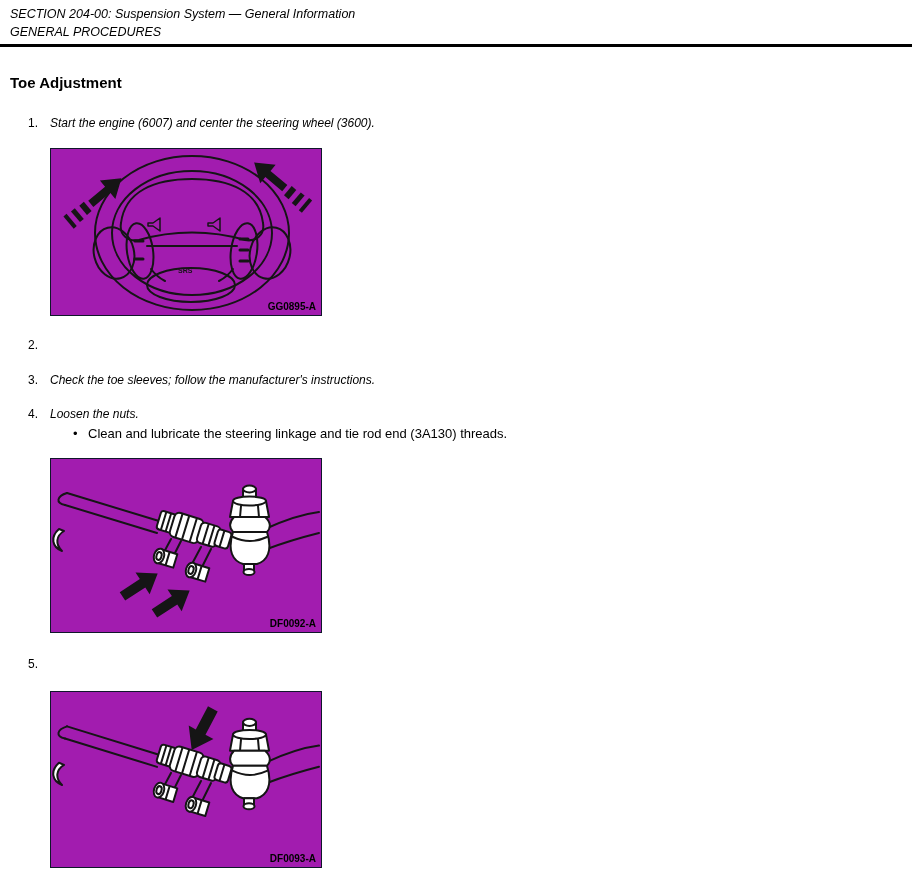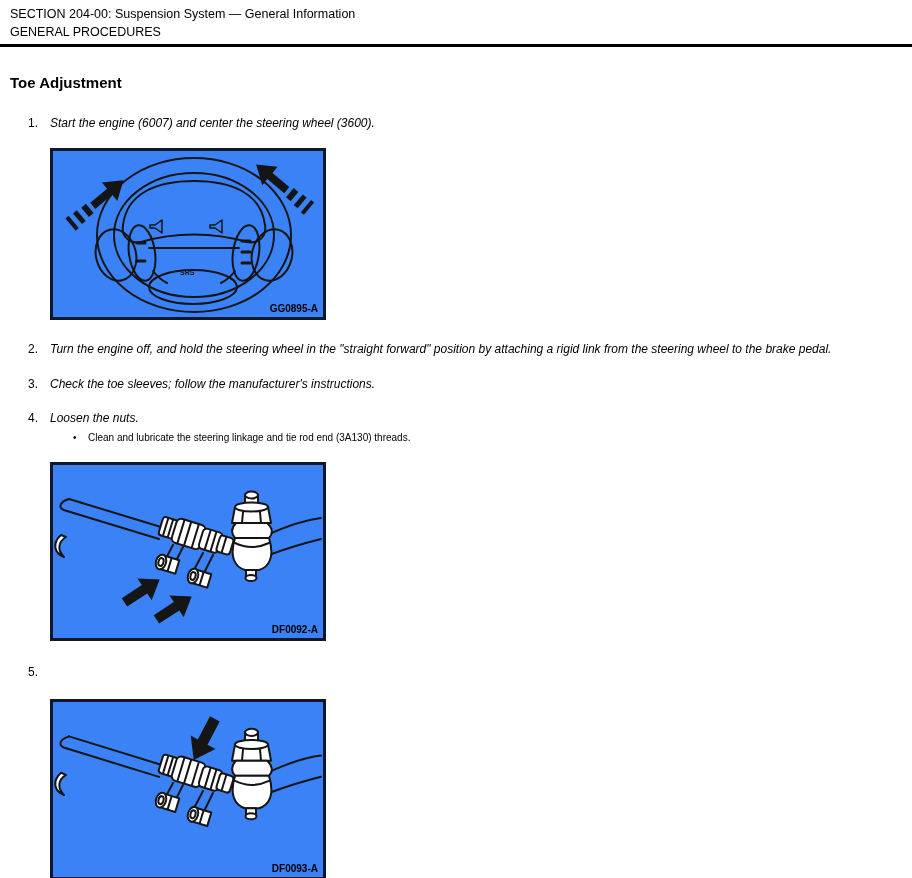--- a/index.html
+++ b/index.html
@@ -1,29 +1,29 @@
 <!DOCTYPE html>
 <html><head>
 <meta charset="utf-8">
 <style>
   html,body{margin:0;padding:0;background:#fff;}
   .page{
     position:relative;width:912px;height:878px;background:#ffffff;color:#000;
     font-family:"Liberation Sans",sans-serif;overflow:hidden;
   }
-  .doc-header{padding:5px 10px 0 10px;font-size:12.5px;line-height:18px;}
+  .doc-header{padding:5px 10px 0 10px;font-style:italic;font-size:12.5px;line-height:18px;}
   .rule{border:0;border-top:3px solid #000;margin:3px 0 0 0;}
   .page-title{font-size:15px;font-weight:700;margin:27px 0 5px 10px;line-height:18px;}
   .step{display:flex;margin-left:28px;font-size:12px;line-height:15px;}
   .step .num{flex:0 0 22px;}
   .step .txt{white-space:nowrap;font-style:italic;}
-  .bullet{display:flex;margin:4px 0 0 73px;font-size:10px;line-height:15px;}
+  .bullet{display:flex;margin:4px 0 0 73px;font-size:13px;line-height:15px;}
   .bullet::before{content:"\2022";flex:0 0 15px;}
   .mt24{margin-top:24px;} .mt22{margin-top:22px;} .mt20{margin-top:20px;} .mt19{margin-top:19px;}
-  .figure{position:relative;margin-left:50px;width:270px;border:3px solid #0f172a;background:#3b82f6;}
+  .figure{position:relative;margin-left:50px;width:270px;border:1px solid #0f172a;background:#a21caf;}
   .figure svg{display:block;width:100%;height:100%;}
   .fig-label{position:absolute;right:5px;bottom:3px;font-size:10px;font-weight:700;letter-spacing:0;}
   #fig1{height:166px;margin-top:17px;}
   #fig2{height:173px;margin-top:17px;}
   #fig3{height:175px;margin-top:19px;}
 </style>
 </head>
 <body>
 
 <div class="page">
@@ -85,21 +85,20 @@
             <rect x="-29" y="1" width="4" height="16"></rect>
           </g>
         </g>
       </g>
     </svg>
     <span class="fig-label">GG0895-A</span>
   </div>
 
   <div class="step mt22">
     <span class="num">2.</span>
-    <span class="txt">Turn the engine off, and hold the steering wheel in the "straight forward" position by attaching a rigid link from the steering wheel to the brake pedal.</span>
   </div>
 
   <div class="step mt20">
     <span class="num">3.</span>
     <span class="txt">Check the toe sleeves; follow the manufacturer's instructions.</span>
   </div>
 
   <div class="step mt19">
     <span class="num">4.</span>
     <span class="txt">Loosen the nuts.</span>

